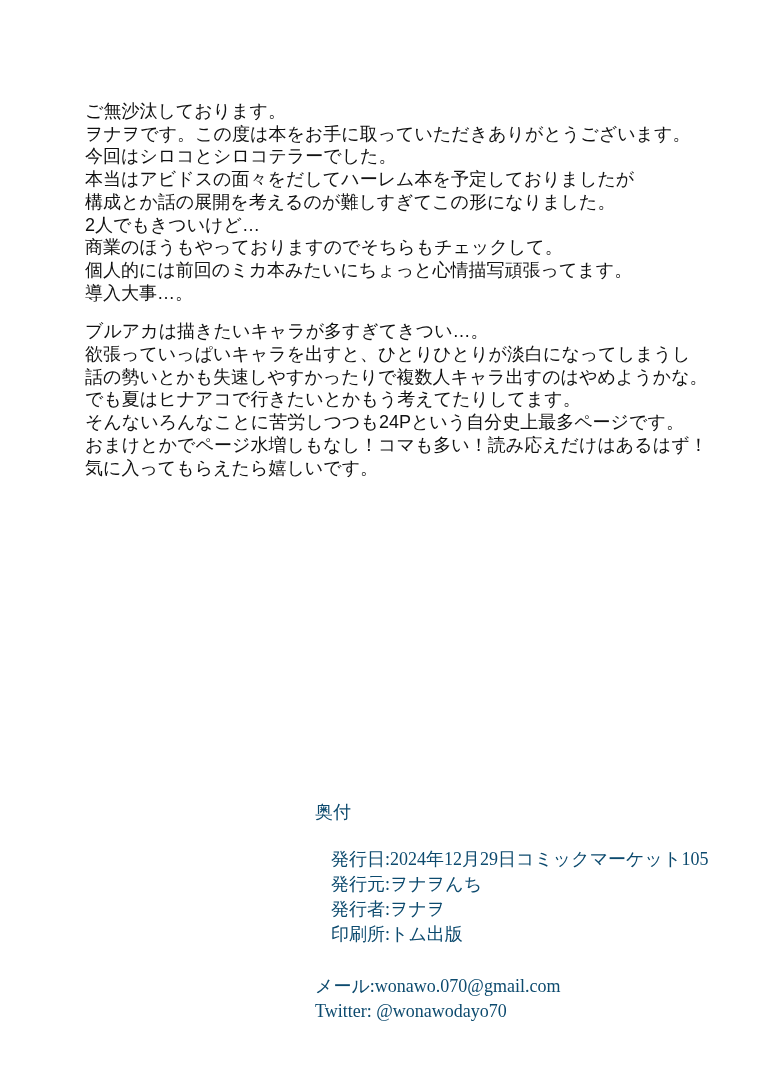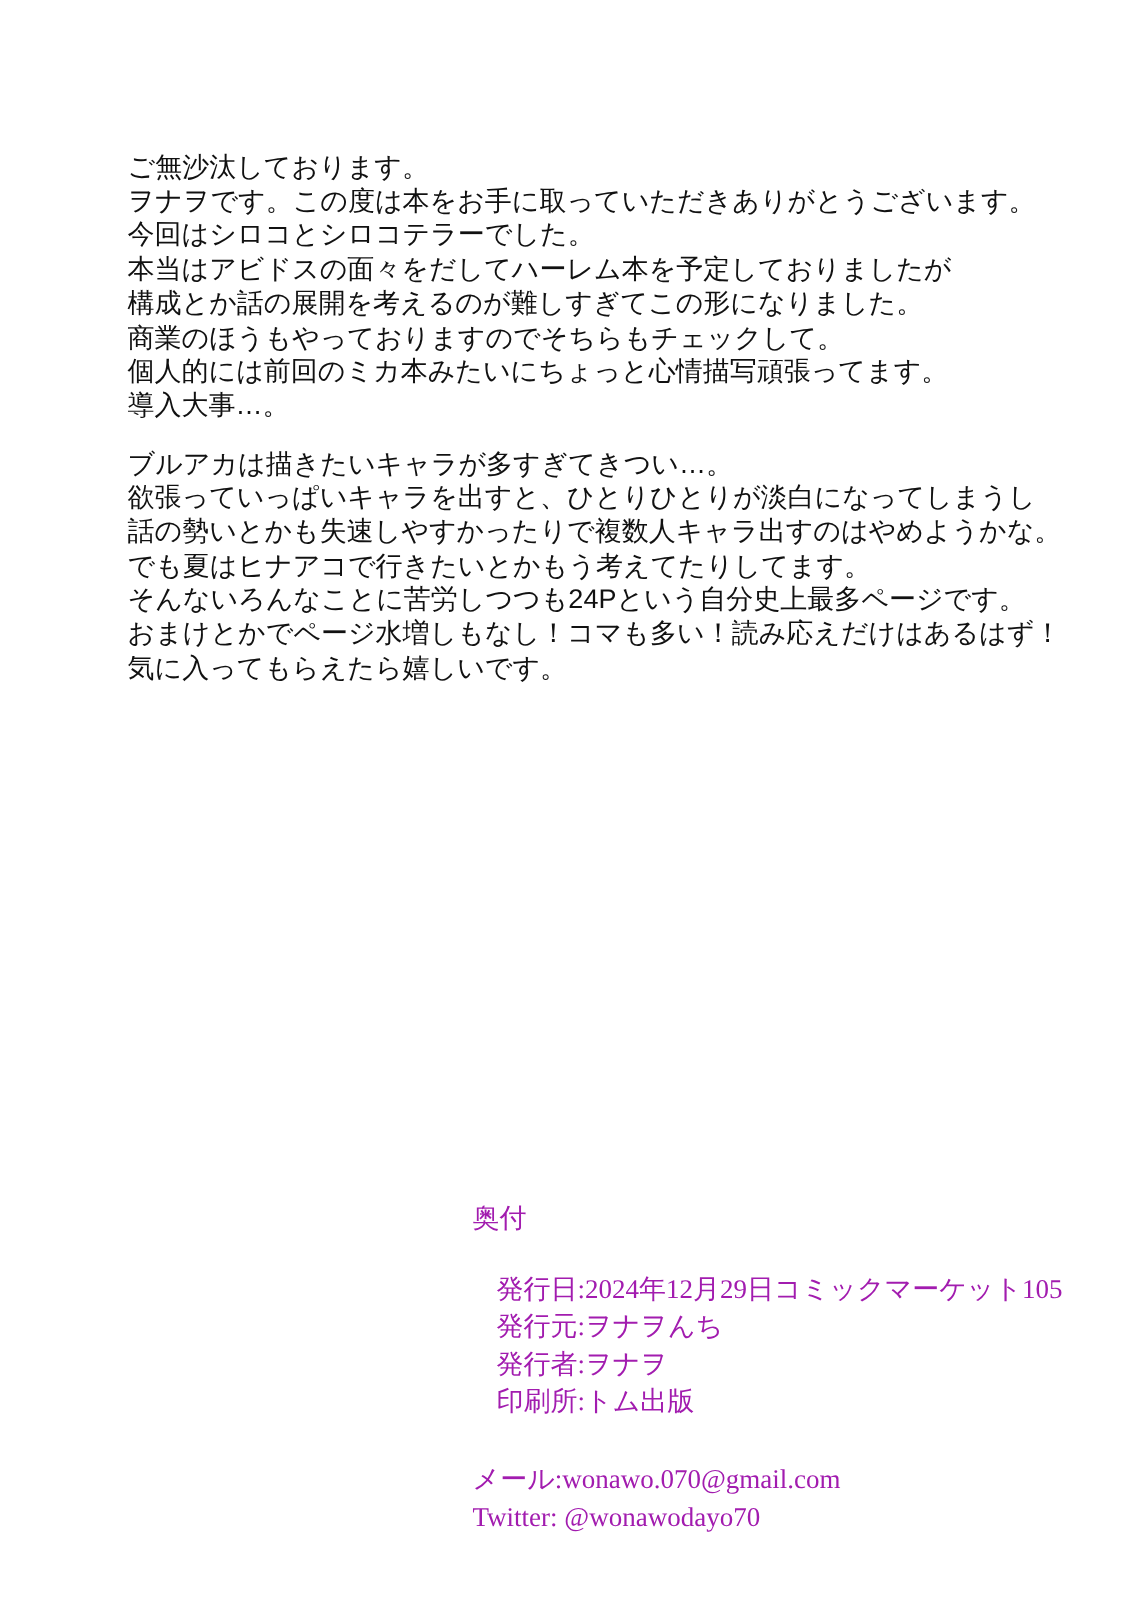--- a/index.html
+++ b/index.html
@@ -33,21 +33,21 @@
     display: block;
     white-space: pre;
   }
   .colophon {
     position: absolute;
     left: 315px;
     top: 800px;
     font-family: "Liberation Serif", serif;
     font-size: 18px;
     line-height: 25px;
-    color: #a21caf;
+    color: #0c4a6e;
   }
   .colophon-title {
     margin: 0 0 22px 0;
   }
   .colophon-entries {
     margin: 16px;
   }
   .colophon-contacts {
     margin-top: 27px;
   }
@@ -58,20 +58,21 @@
 <div class="page">
 
   <div class="body-text">
 
     <div class="para">
       <span class="line">ご無沙汰しております。</span>
       <span class="line">ヲナヲです。この度は本をお手に取っていただきありがとうございます。</span>
       <span class="line">今回はシロコとシロコテラーでした。</span>
       <span class="line">本当はアビドスの面々をだしてハーレム本を予定しておりましたが</span>
       <span class="line">構成とか話の展開を考えるのが難しすぎてこの形になりました。</span>
+      <span class="line">2人でもきついけど…</span>
       <span class="line">商業のほうもやっておりますのでそちらもチェックして。</span>
       <span class="line">個人的には前回のミカ本みたいにちょっと心情描写頑張ってます。</span>
       <span class="line">導入大事…。</span>
     </div>
 
     <div class="para">
       <span class="line">ブルアカは描きたいキャラが多すぎてきつい…。</span>
       <span class="line">欲張っていっぱいキャラを出すと、ひとりひとりが淡白になってしまうし</span>
       <span class="line">話の勢いとかも失速しやすかったりで複数人キャラ出すのはやめようかな。</span>
       <span class="line">でも夏はヒナアコで行きたいとかもう考えてたりしてます。</span>

